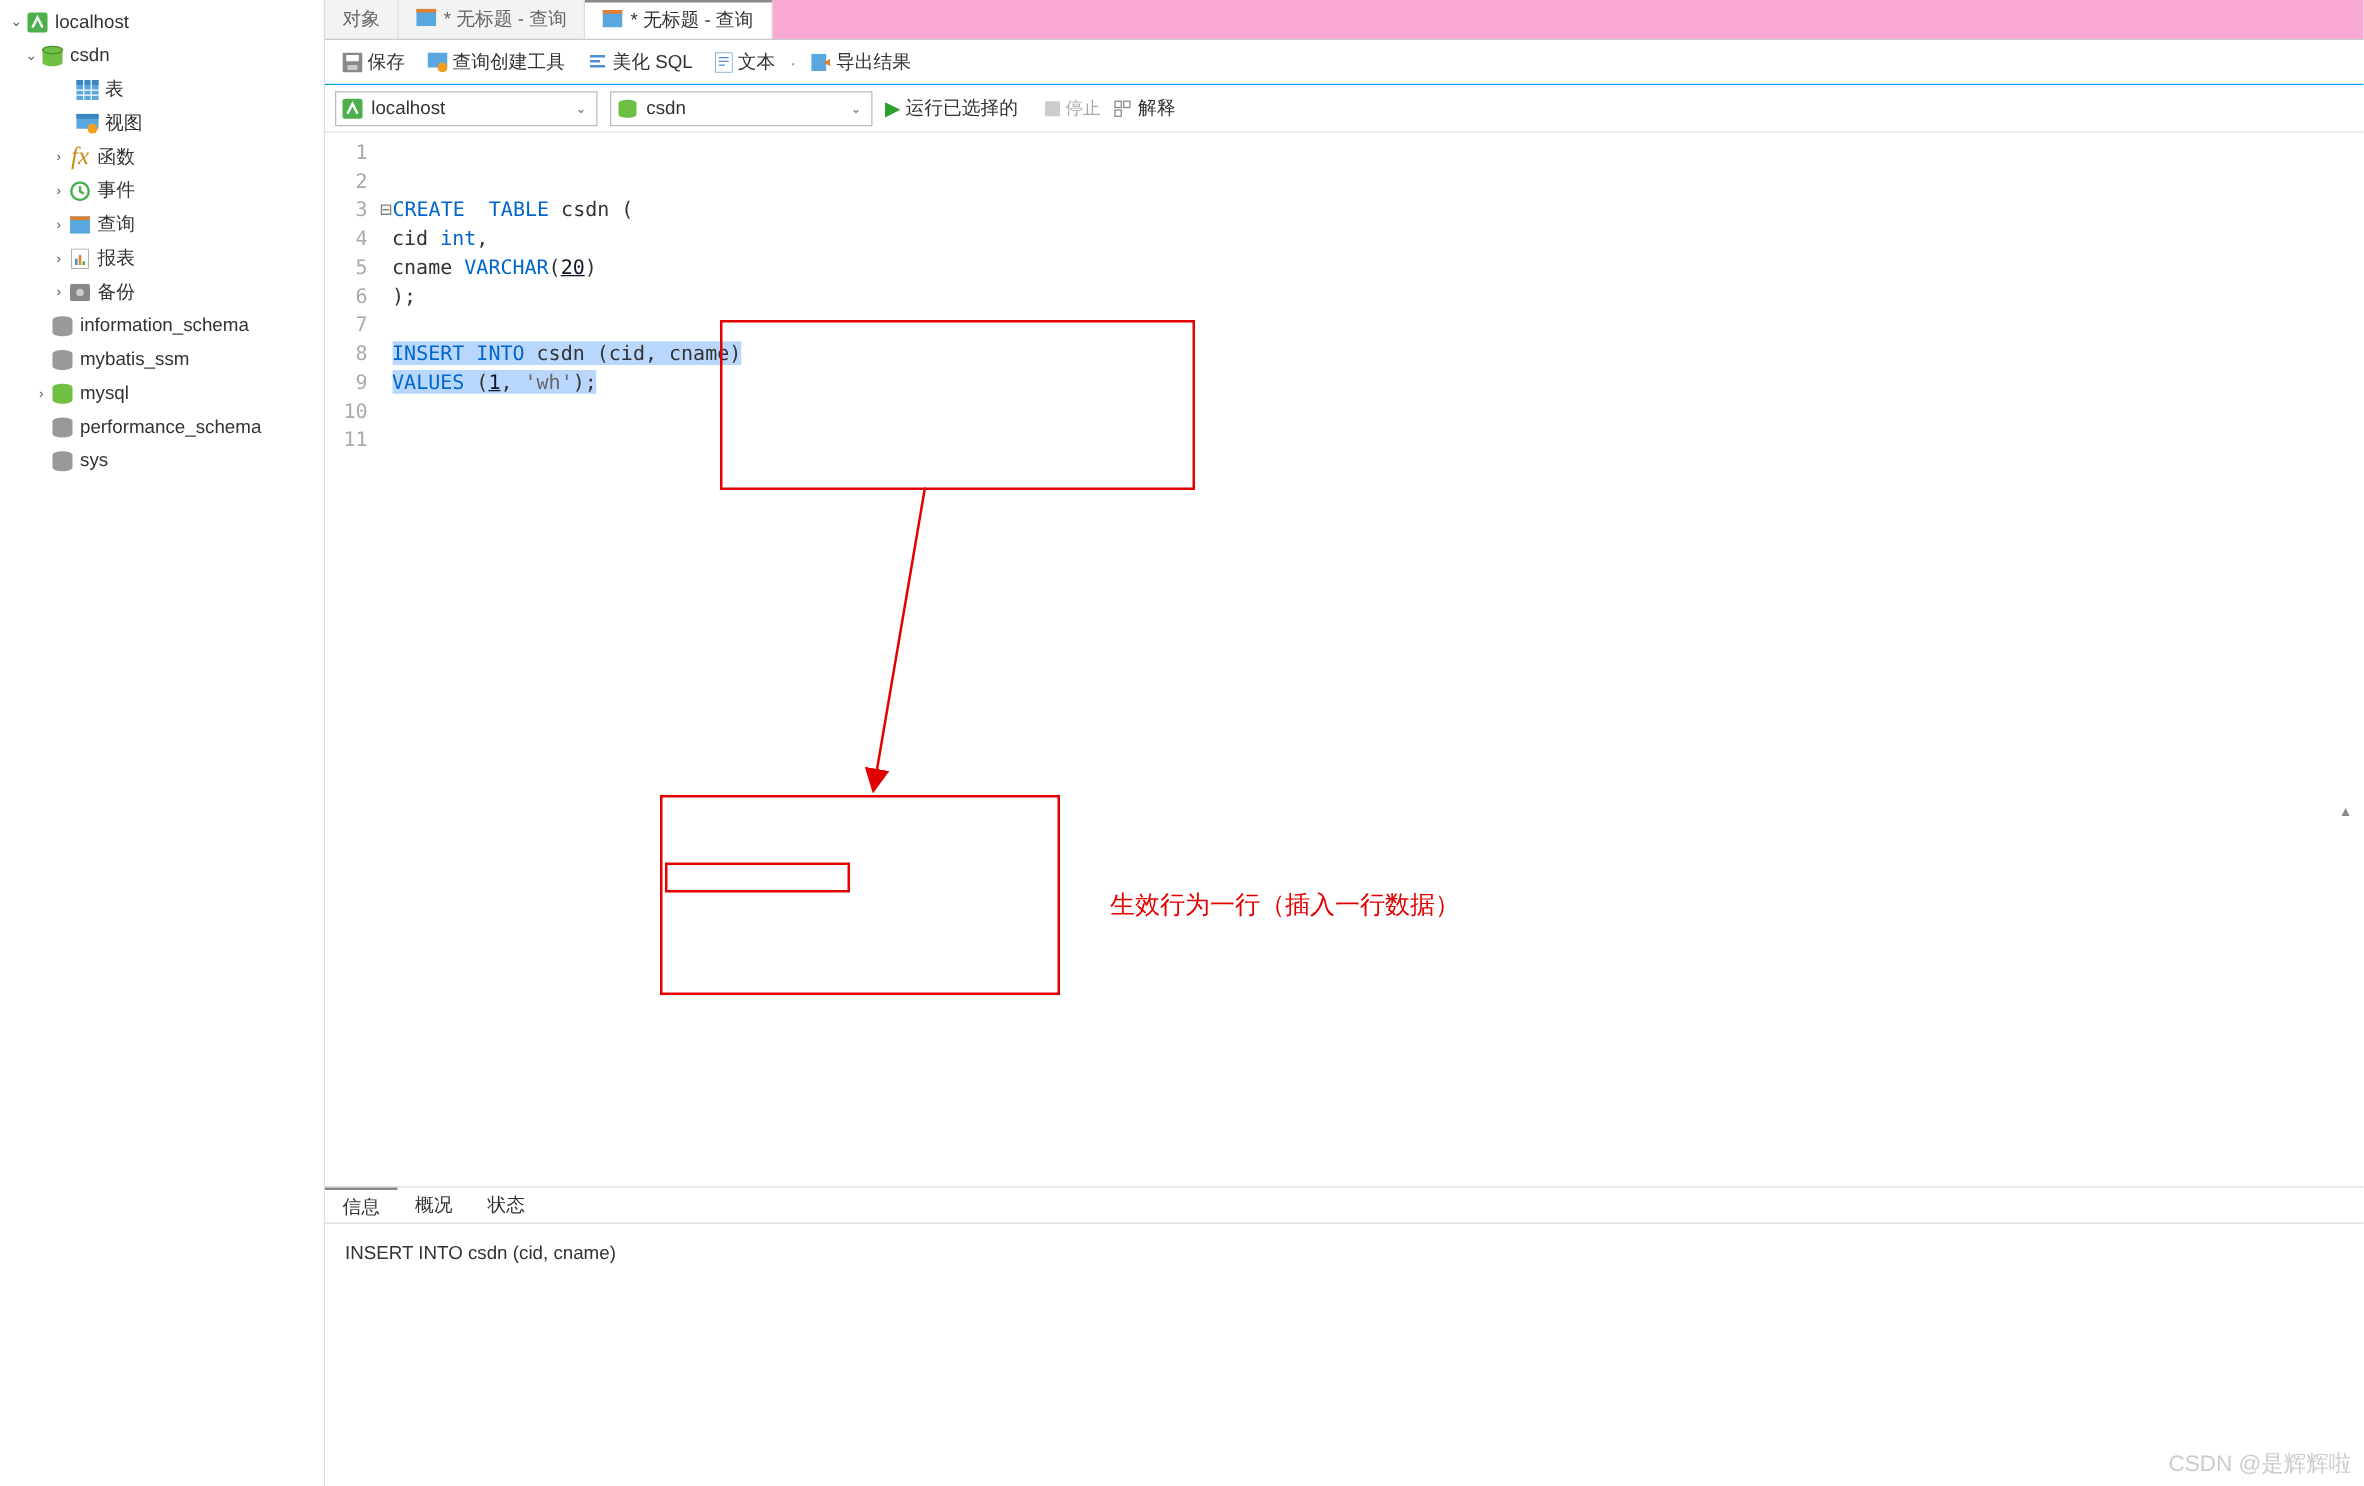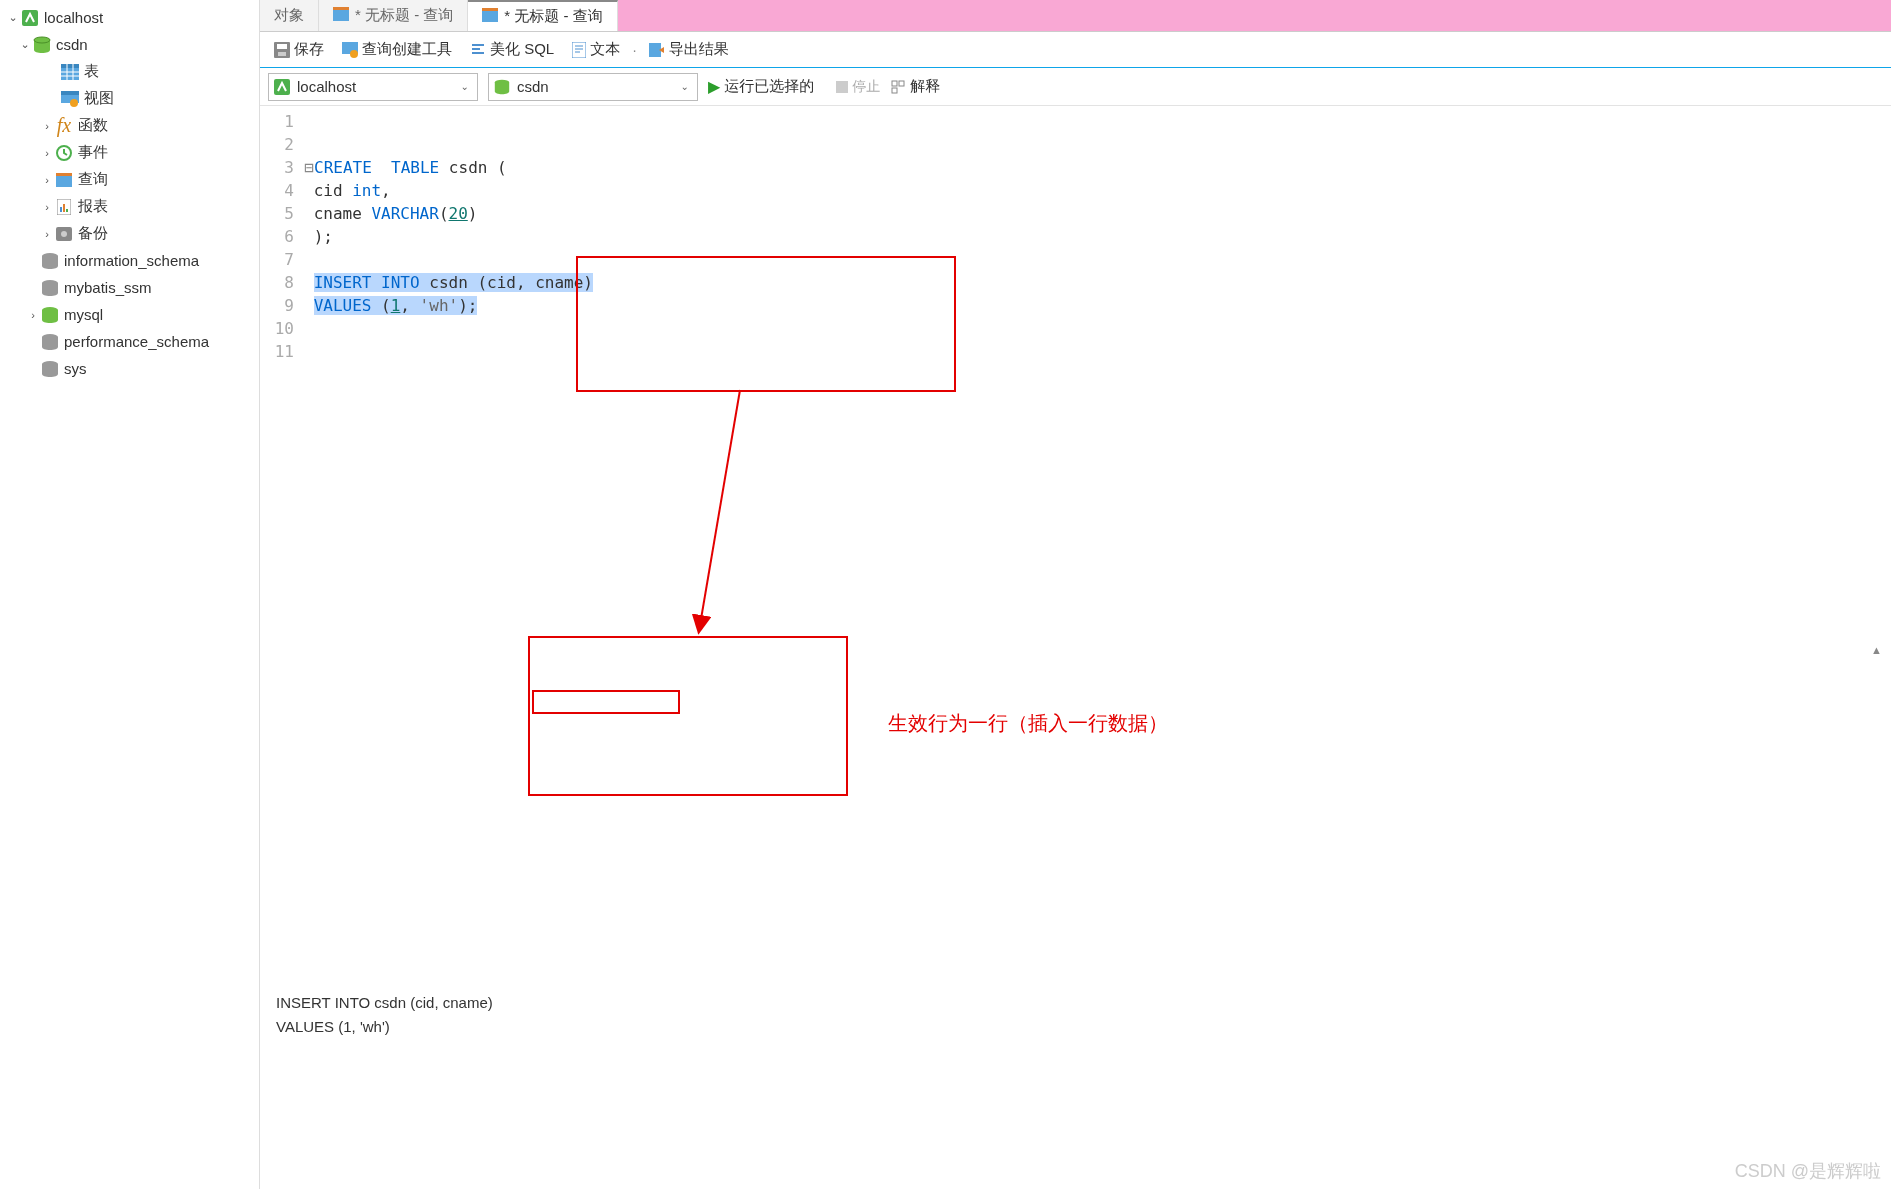--- a/index.html
+++ b/index.html
@@ -44,21 +44,21 @@
 .stop-btn { color: #aaa; display:flex; align-items:center; gap:4px;padding-left:12px; }
 .stop-sq { width:12px;height:12px;background:#ccc;display:inline-block; }
 
 
 .editor-wrap { position: relative; padding: 4px 0 0 0; }
 .editor { display: flex; font-family: Consolas, monospace; font-size: 16px; line-height: 23px; }
 .gutter { width: 44px; text-align: right; color: #aaa; padding-right: 10px; user-select: none; }
 .code { flex: 1; white-space: pre; }
 .kw { color: #0066cc; }
 .ty { color: #0066cc; }
-.num { color: #0f766e; text-decoration: underline; }
+.num { color: #0f172a; text-decoration: underline; }
 .str { color: #666; }
 .hl { background: #b9d7fd; }
 .fold { color:#888; display:inline-block; width:10px; }
 
 .redbox1 { position: absolute; border: 2px solid #e30000; left: 316px; top: 256px; width: 380px; height: 136px; pointer-events: none; }
 .redbox-affected { position: absolute; border: 2px solid #e30000; left: 272px; top: 690px; width: 148px; height: 24px; pointer-events: none; }
 .redbox-result { position: absolute; border: 2px solid #e30000; left: 268px; top: 636px; width: 320px; height: 160px; pointer-events: none; }
 .annotation { position: absolute; left: 628px; top: 710px; color: #e30000; font-size: 20px; text-align: center; }
 
 
@@ -337,24 +337,28 @@
             <div>11</div>
         </div>
         <div class="code">
 <div>&nbsp;</div><div><span class="fold">⊟</span><span class="kw">CREATE</span>  <span class="kw">TABLE</span><span> csdn (</span></div><div><span> cid </span><span class="ty">int</span><span>,</span></div><div><span> cname </span><span class="ty">VARCHAR</span><span>(</span><span class="num">20</span><span>)</span></div><div><span> );</span></div><div>&nbsp;</div><div> <span class="hl"><span class="kw">INSERT</span> <span class="kw">INTO</span><span> csdn (cid, cname)</span></span></div><div> <span class="hl"><span class="kw">VALUES</span><span> (</span><span class="num">1</span><span>, </span><span class="str">'wh'</span><span>);</span></span></div><div>&nbsp;</div><div>&nbsp;</div><div>&nbsp;</div>
         </div>
       </div>
     </div>
 
     <div style="flex:1"></div>
 
+    <div class="bottom-tabs">
+      <div class="btab active">信息</div>
+      <div class="btab">概况</div>
+      <div class="btab">状态</div>
+    </div>
 
     <div class="result-pane">
       <div>INSERT INTO csdn (cid, cname)</div>
-      <div>VALUES (1, 'wh')</div>
     </div>
 
     <div class="redbox1"></div>
     <svg class="arrow-svg">
       <defs>
           <marker id="ah" markerWidth="10" markerHeight="10" refX="5" refY="5" orient="auto">
             <path d="M0,0 L10,5 L0,10 z" fill="#e30000"></path>
           </marker>
         </defs>
       <line x1="50" y1="10" x2="10" y2="245" stroke="#e30000" stroke-width="2" marker-end="url(#ah)"></line>

